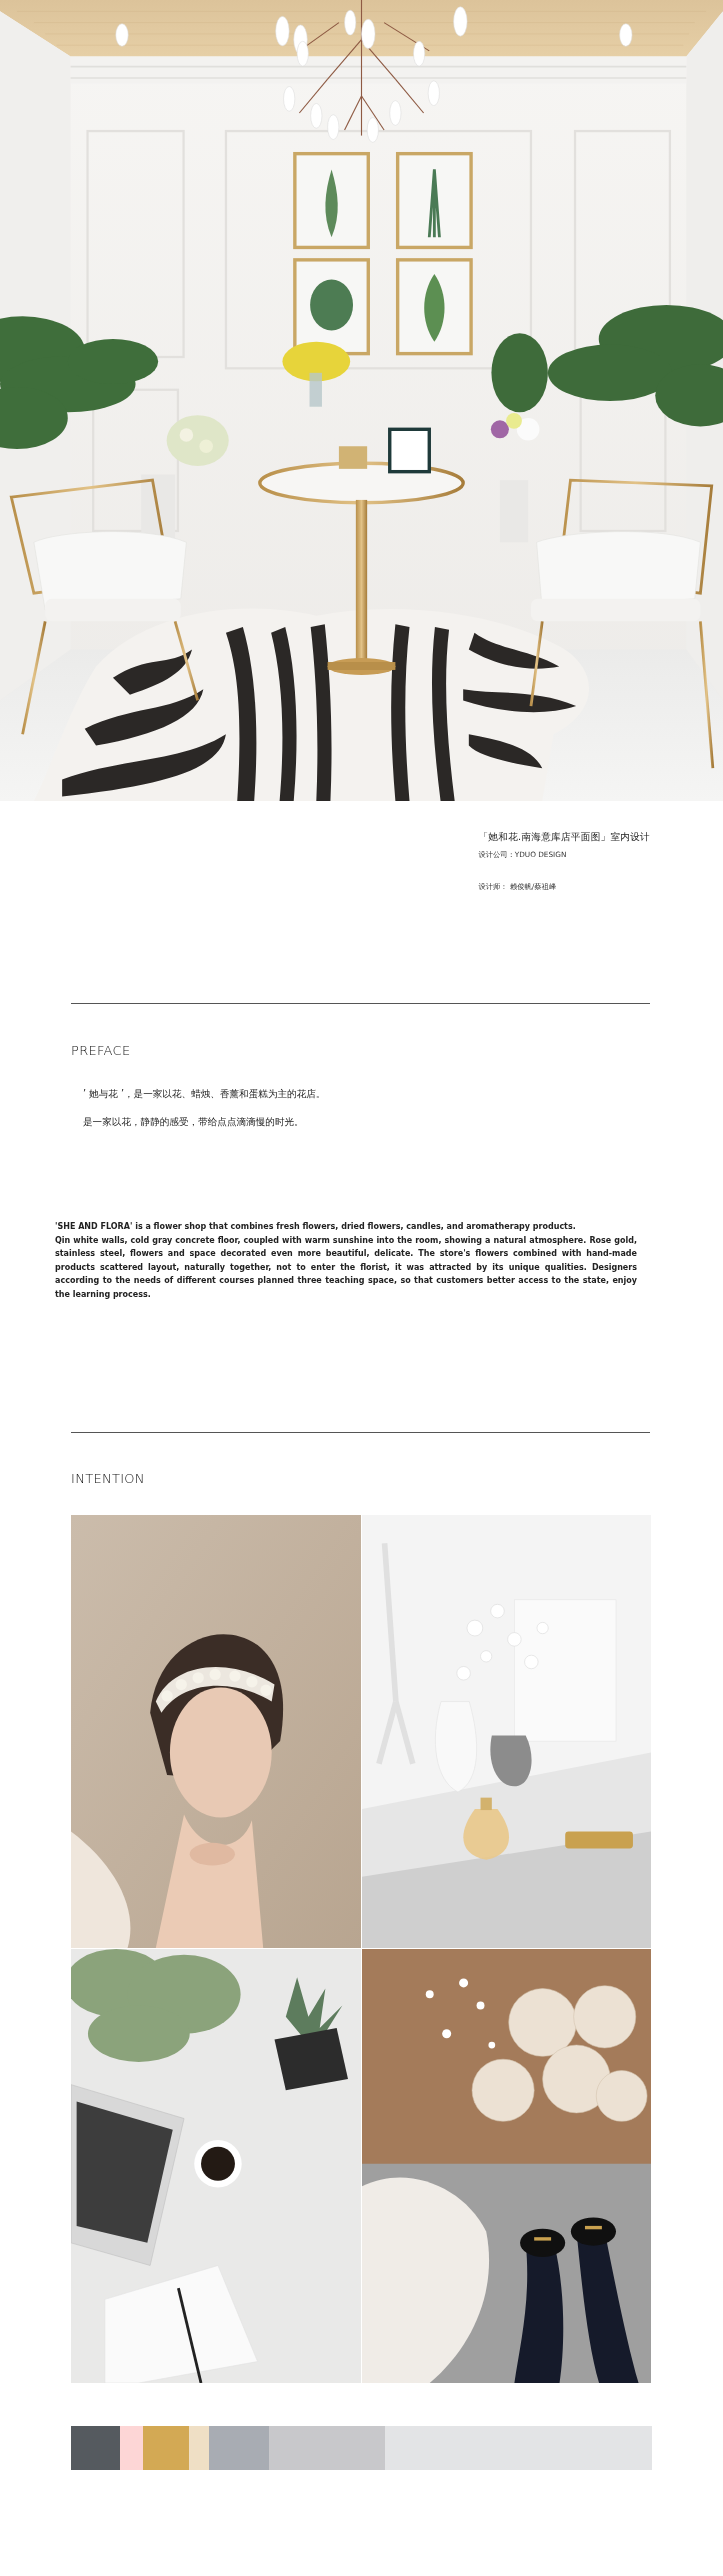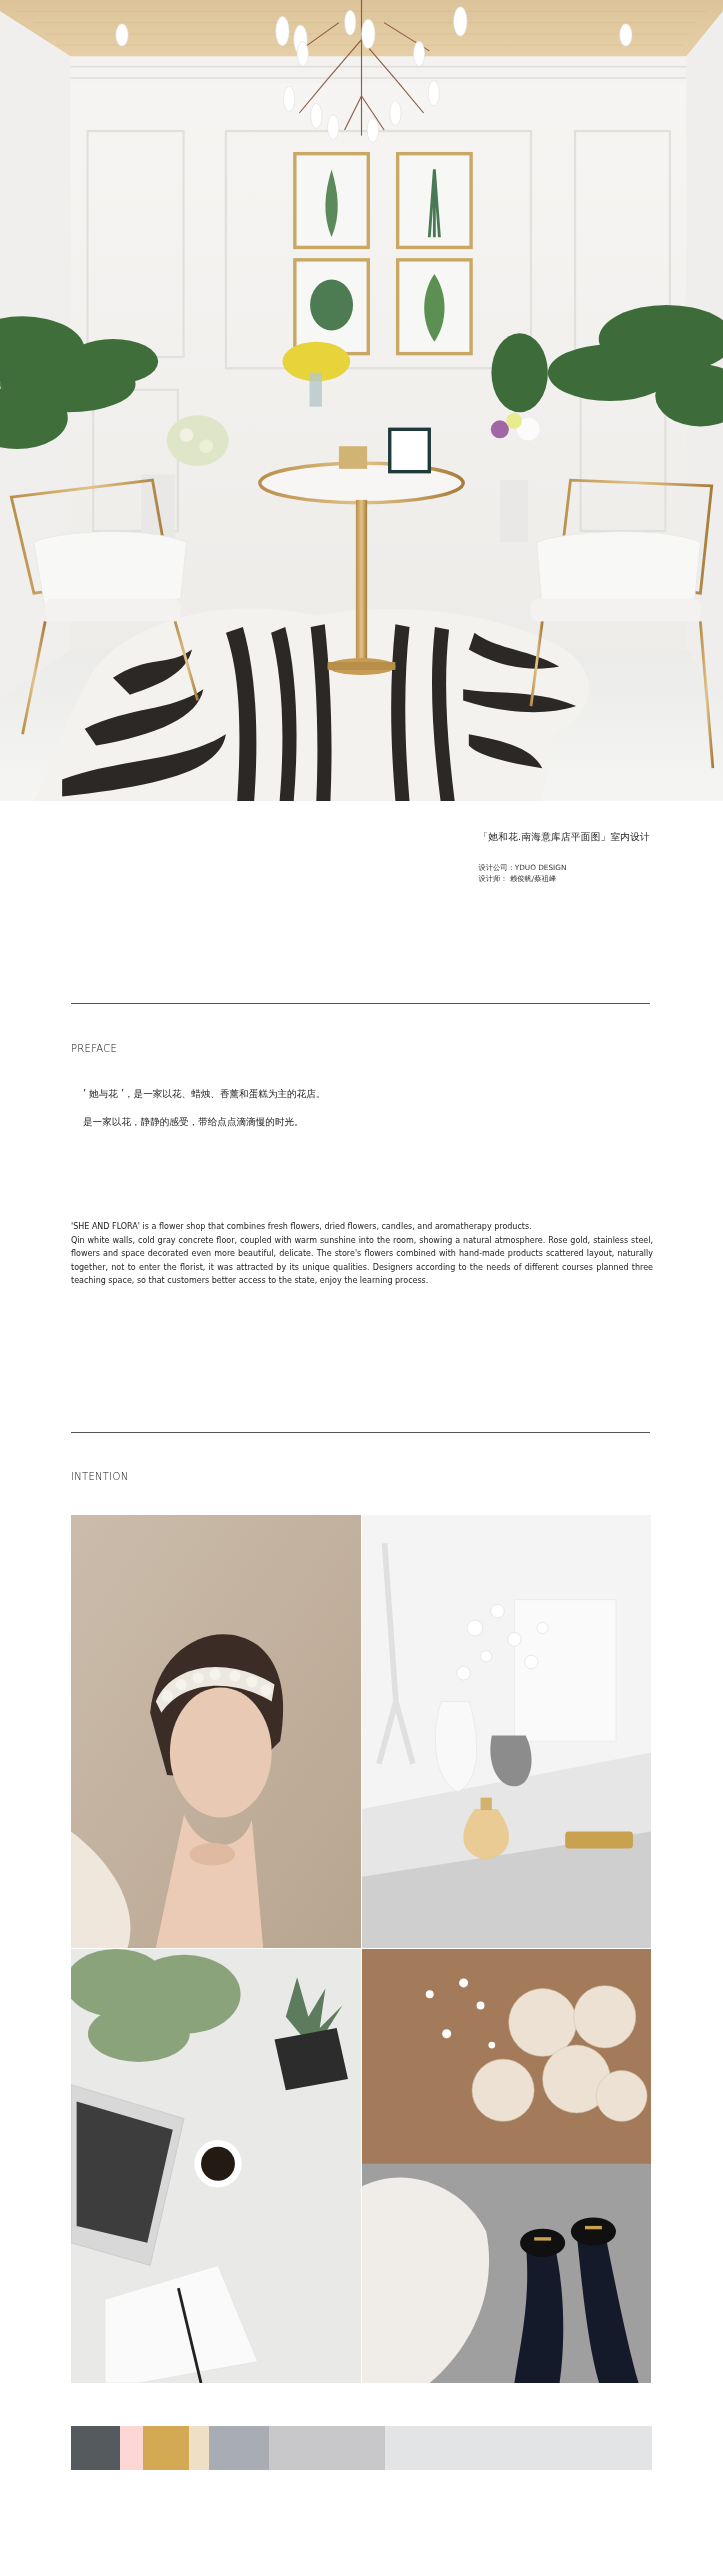--- a/index.html
+++ b/index.html
@@ -6,30 +6,30 @@
   html, body { width: 723px; background: #ffffff; }
   body { position: relative; height: 2576px; overflow: hidden; font-family: "DejaVu Sans", "Liberation Sans", sans-serif; color: #222; }
 
   
   .hero { position: absolute; left: 0; top: 0; width: 723px; height: 801px; overflow: hidden; background: #f4f2ef; }
   .hero svg { display: block; }
 
   
   .credits { position: absolute; right: 73px; top: 831px; text-align: left; }
   .credits .title { font-size: 9.6px; color: #222; letter-spacing: 0.3px; }
-  .credits .line { font-size: 7.3px; color: #333; margin-top: 19px; }
-  .credits .line + .line { margin-top: 1px; }
+  .credits .line { font-size: 7.3px; color: #333; margin-top: 6px; }
+  .credits .line + .line { margin-top: 22px; }
 
   .divider { position: absolute; left: 71px; width: 579px; height: 1.1px; background: #555; }
 
-  .section-heading { position: absolute; left: 71px; font-family: "DejaVu Sans", sans-serif; font-weight: 300; font-size: 10px; letter-spacing: 0.3px; color: #111; }
+  .section-heading { position: absolute; left: 71px; font-family: "DejaVu Sans", sans-serif; font-weight: 300; font-size: 13px; letter-spacing: 0.3px; color: #111; }
 
   .preface-cn { position: absolute; left: 71px; top: 1074px; width: 582px; font-size: 9.6px; line-height: 16.4px; color: #222; }
   .preface-cn p { margin: 12px; }
-  .preface-en { position: absolute; left: 71px; top: 1220px; width: 582px; font-family: "DejaVu Sans", sans-serif; font-size: 8px; line-height: 13.6px; color: #222; text-align: justify; }
+  .preface-en { position: absolute; left: 55px; top: 1220px; width: 582px; font-family: "DejaVu Sans", sans-serif; font-size: 8px; line-height: 13.6px; color: #222; text-align: justify; font-weight: bold; }
   .preface-en p { margin: 0; }
 
   
   .grid { position: absolute; left: 71px; top: 1515px; width: 580px; height: 868px; display: grid; grid-template-columns: 290px 289px; grid-template-rows: 433px 434px; column-gap: 1.1px; row-gap: 1.1px; }
   .tile { position: relative; overflow: hidden; }
   .tile svg { display: block; width: 100%; height: 100%; }
 
   
   .palette { position: absolute; left: 71px; top: 2426px; height: 44px; display: flex; }
   .swatch { height: 100%; }

